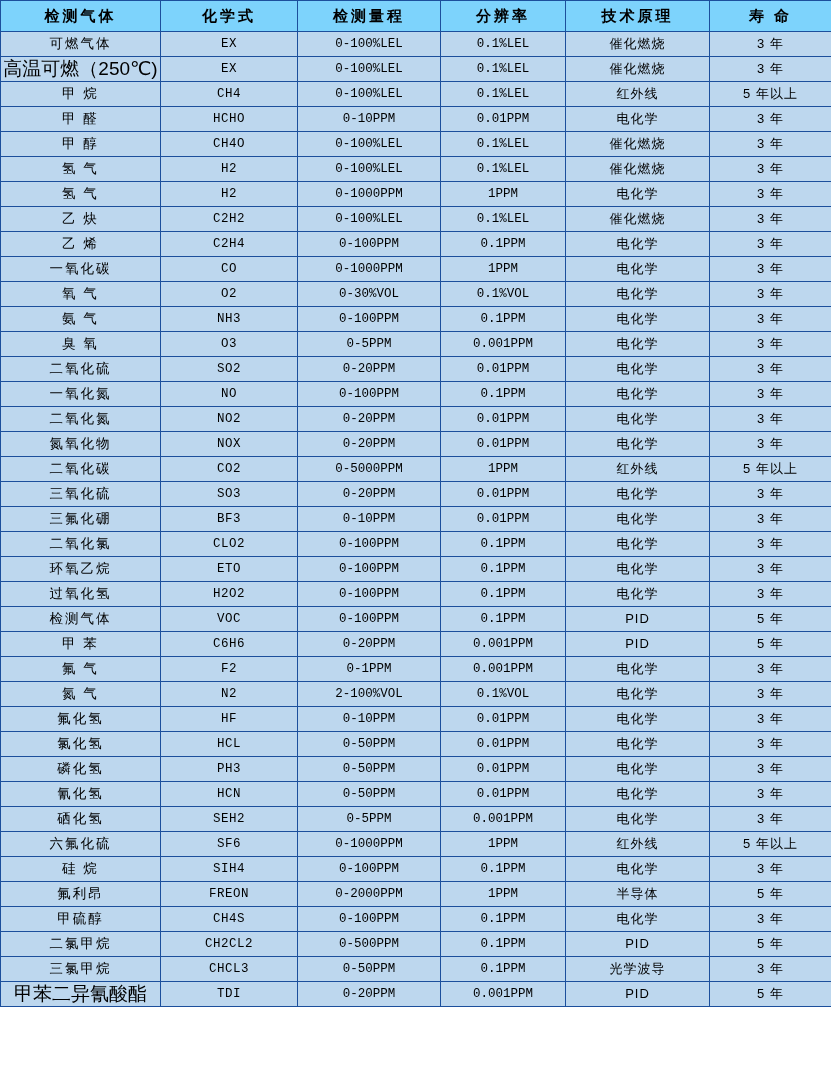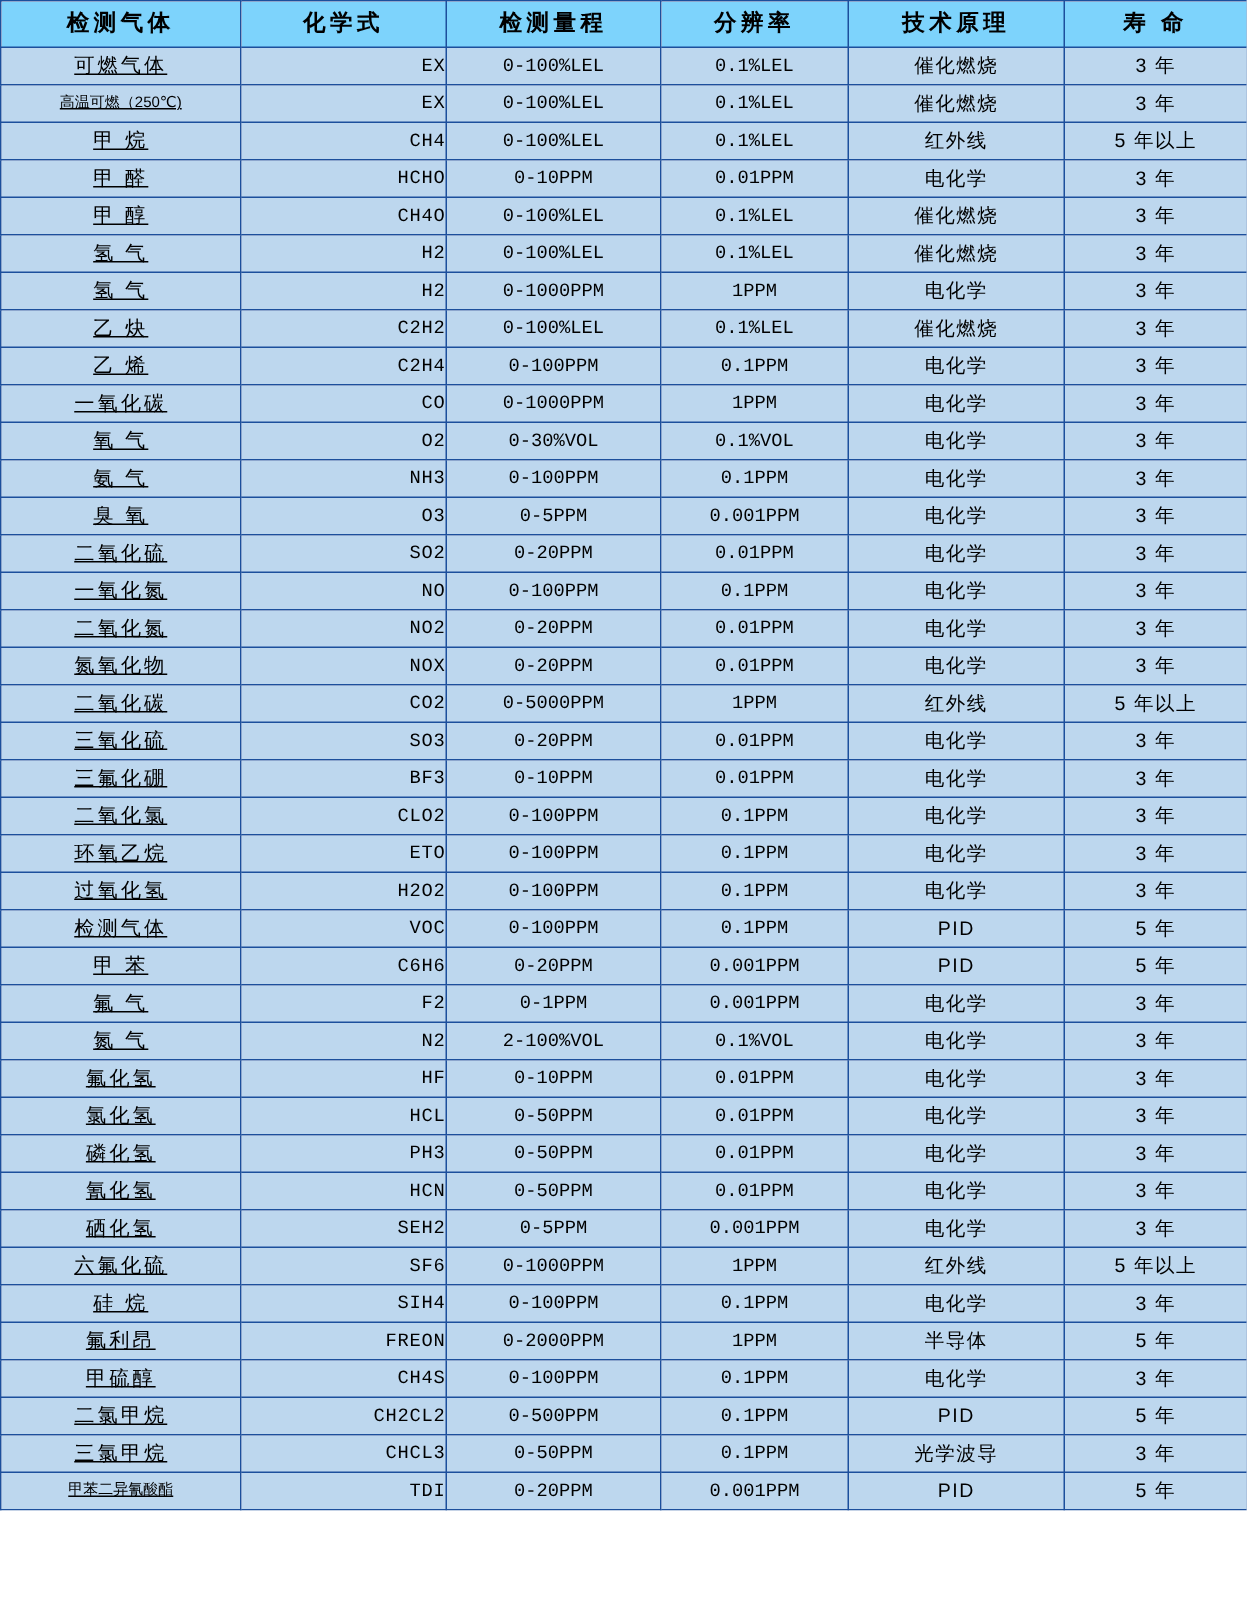--- a/index.html
+++ b/index.html
@@ -36,31 +36,29 @@
     height: 30px;
     line-height: 30px;
   }
   #gas-table tbody td {
     background: #bdd7ee;
     font-size: 13px;
   }
   #gas-table tbody td.col-name {
     letter-spacing: 2px;
     font-size: 13.5px;
-    text-decoration: underline;
   }
   #gas-table tbody td.col-name.tight {
     letter-spacing: 0px;
-    font-size: 10px;
+    font-size: 19px;
   }
   #gas-table tbody td.col-formula {
     font-family: "Liberation Mono", "DejaVu Sans Mono", monospace;
     font-size: 12.5px;
     letter-spacing: 0.5px;
-    text-align: right;
   }
   #gas-table tbody td.col-range,
   #gas-table tbody td.col-res {
     font-family: "Liberation Mono", "DejaVu Sans Mono", monospace;
     font-size: 12.5px;
   }
   #gas-table tbody td.col-tech {
     letter-spacing: 1px;
     font-size: 13px;
   }

